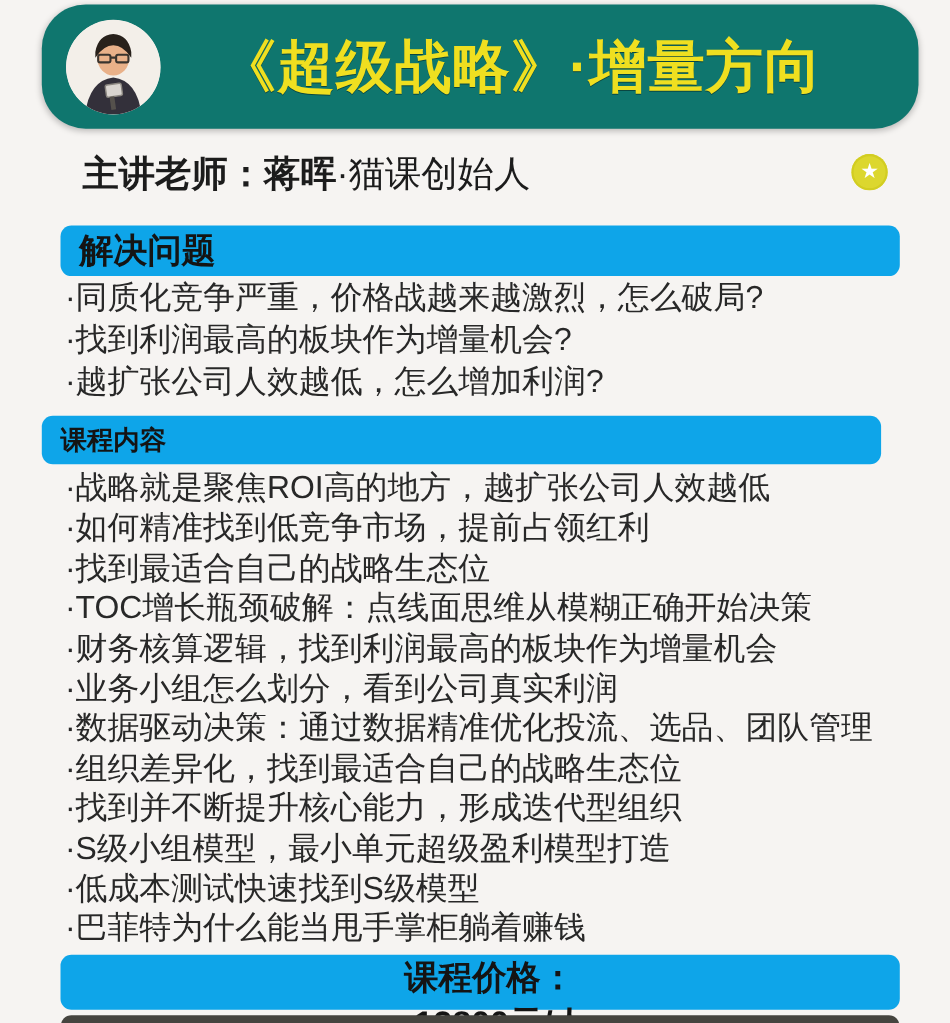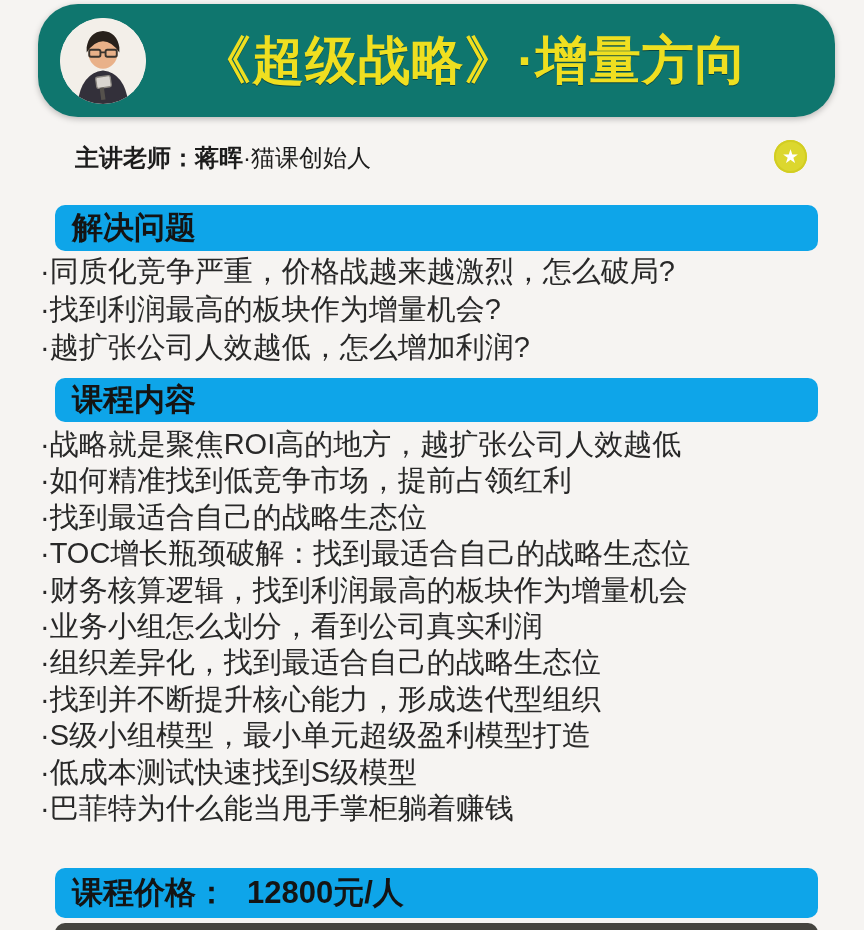--- a/index.html
+++ b/index.html
@@ -34,56 +34,57 @@
     font-size: 52px; font-weight: bold;
     letter-spacing: 1px;
     padding-right: 34px;
     text-shadow: 0 1px 0 rgba(0,0,0,0.4);
     white-space: nowrap;
   }
 
   
   .instructor {
     position: absolute; left: 75px; top: 139px;
-    font-size: 24px; line-height: 38px;
+    font-size: 33px; line-height: 38px;
     color: #1c1c1c; white-space: nowrap;
   }
   .instructor .bold { font-weight: bold; }
   .star-badge {
     position: absolute; right: 57px; top: 140px;
     width: 33px; height: 33px; border-radius: 50%;
     background: #dcd72e;
     display: flex; align-items: center; justify-content: center;
     color: #ffffff; font-size: 19px; line-height: 1;
     box-shadow: inset 0 0 0 2px #d2cd22;
   }
   .band {
     background: #0ea5e9;
     border-radius: 10px;
     display: flex; align-items: center;
     padding-left: 17px;
     font-weight: bold; color: #141414;
     box-sizing: border-box;
   }
   .sec1-band { position: absolute; left: 55px; width: 763px; top: 205px; height: 46px; font-size: 31px; }
-  .sec2-band { position: absolute; left: 55px; width: 763px; top: 378px; height: 44px; font-size: 31px; }
+  .sec2-band { position: absolute; left: 38px; width: 763px; top: 378px; height: 44px; font-size: 24px; }
 
   ul.bullets {
     list-style: none; margin: 0; padding: 0;
-    position: absolute; left: 40px; width: 770px;
+    position: absolute; left: 59px; width: 770px;
     color: #282828;
   }
   .sec1-list { top: 252px; font-size: 29px; line-height: 38px; }
   .sec2-list { top: 426px; font-size: 29px; line-height: 36.4px; }
   ul.bullets li { white-space: nowrap; }
 
   
   .price-band {
     position: absolute; left: 55px; width: 763px; top: 868px; height: 50px;
     font-size: 31px;
+    flex-direction: column;
   }
   .price-band .val { margin-left: 20px; }
 
   
   .bottom-strip {
     position: absolute; left: 55px; width: 763px; top: 923px; height: 10px;
     background: #45443f;
     border-radius: 10px 10px 0 0;
     filter: blur(0.5px);
   }
@@ -127,23 +128,24 @@
     <li>·越扩张公司人效越低，怎么增加利润?</li>
   </ul>
 
   <div class="band sec2-band">
     <span>课程内容</span>
   </div>
   <ul class="bullets sec2-list">
     <li>·战略就是聚焦ROI高的地方，越扩张公司人效越低</li>
     <li>·如何精准找到低竞争市场，提前占领红利</li>
     <li>·找到最适合自己的战略生态位</li>
-    <li>·TOC增长瓶颈破解：找到最适合自己的战略生态位</li>
+    <li>·TOC增长瓶颈破解：点线面思维从模糊正确开始决策</li>
     <li>·财务核算逻辑，找到利润最高的板块作为增量机会</li>
     <li>·业务小组怎么划分，看到公司真实利润</li>
+    <li>·数据驱动决策：通过数据精准优化投流、选品、团队管理</li>
     <li>·组织差异化，找到最适合自己的战略生态位</li>
     <li>·找到并不断提升核心能力，形成迭代型组织</li>
     <li>·S级小组模型，最小单元超级盈利模型打造</li>
     <li>·低成本测试快速找到S级模型</li>
     <li>·巴菲特为什么能当甩手掌柜躺着赚钱</li>
   </ul>
 
   <div class="band price-band">
     <span>课程价格：</span>
     <span class="val">12800元/人</span>

